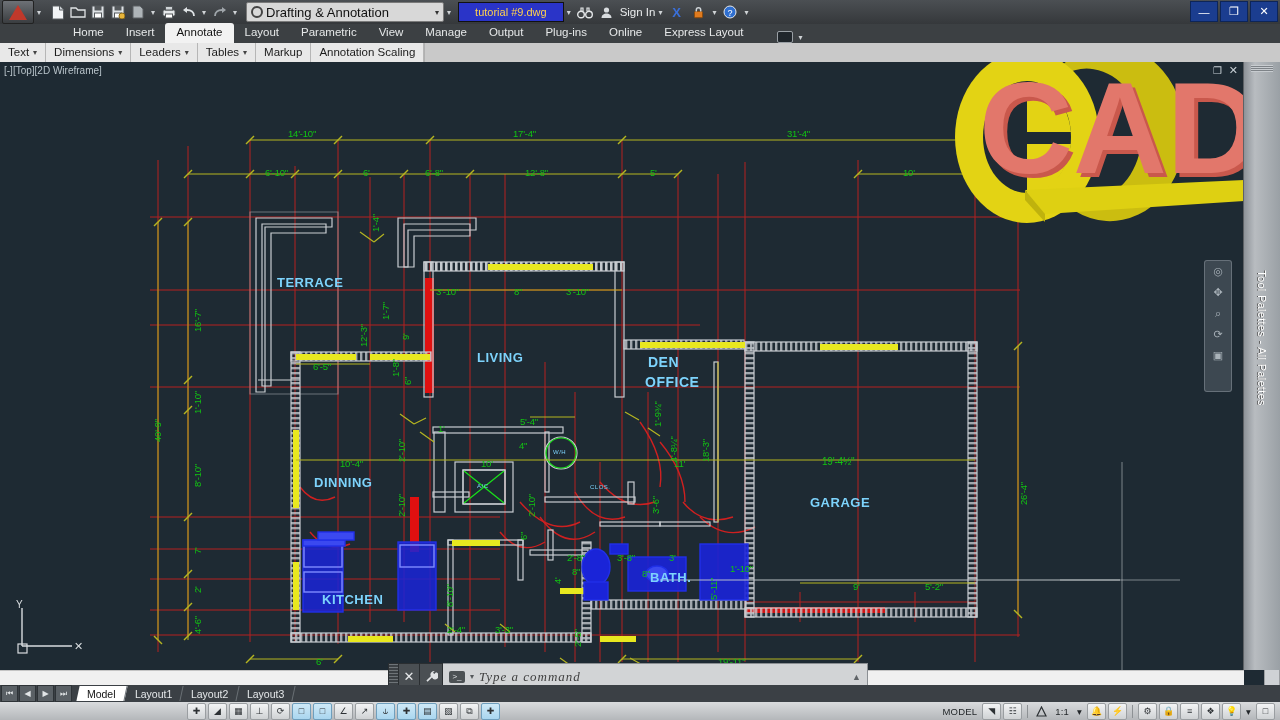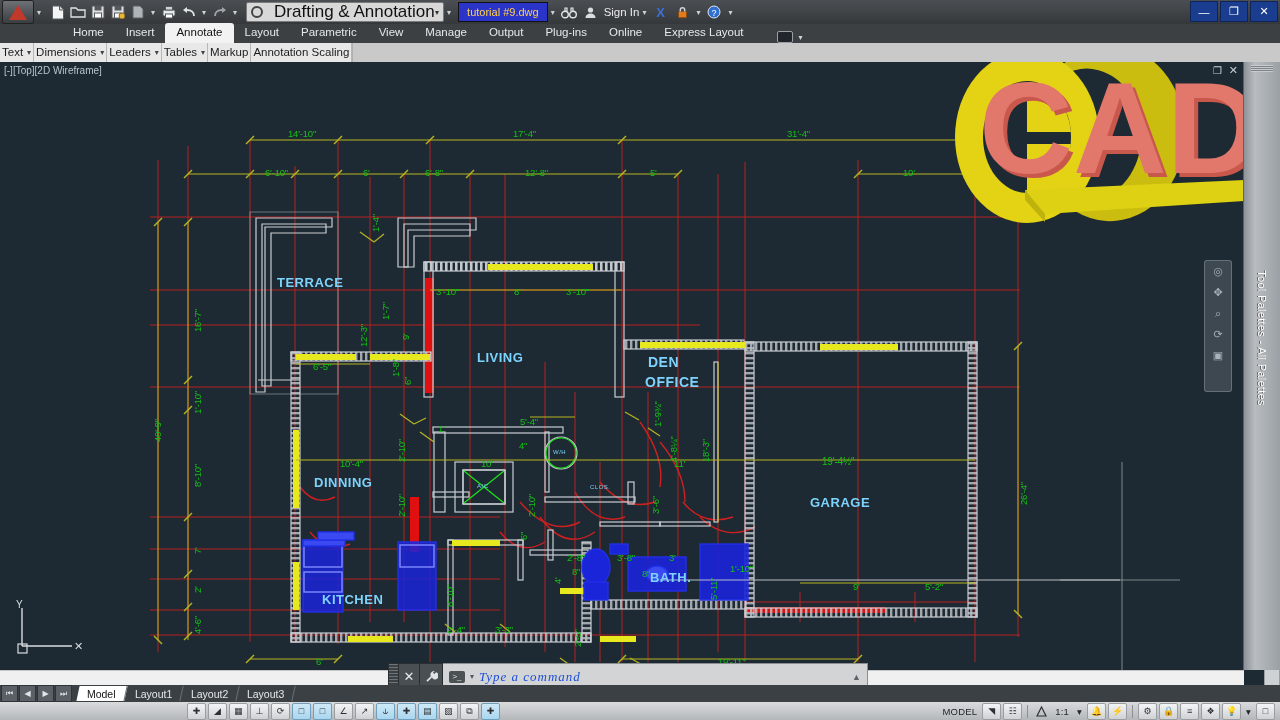--- a/index.html
+++ b/index.html
@@ -12,45 +12,45 @@
   .appbtn{width:30px;height:22px;margin-left:2px;display:flex;align-items:center;justify-content:center;
      background:linear-gradient(#6d7176,#3a3d40);border:1px solid #222;border-radius:2px;}
   .appbtn .tri{width:0;height:0;border-left:9px solid transparent;border-right:9px solid transparent;
      border-bottom:15px solid #c0392b;}
   .qcaret{color:#cfd3d6;font-size:8px;margin:0 3px;}
   .qat{display:flex;align-items:center;gap:1px;margin-left:4px;}
   .qicon{width:19px;height:19px;display:flex;align-items:center;justify-content:center;
      font-size:12px;color:#e8eaec;}
   .wsbox{margin-left:6px;height:18px;min-width:188px;background:#d8d8d8;border:1px solid #7a7a7a;
      display:flex;align-items:center;padding:0 4px;border-radius:2px;}
-  .wsbox .wslabel{font-size:17px;color:#111;margin-left:11px;white-space:nowrap;}
+  .wsbox .wslabel{font-size:13px;color:#111;margin-left:3px;white-space:nowrap;}
   .gearmini{width:12px;height:12px;border:2px solid #444;border-radius:50%;box-sizing:border-box;}
   .dwgtab{margin-left:4px;height:18px;background:#2a34c8;border:1px solid #111;
-     display:flex;align-items:center;padding:0 8px;}
+     display:flex;align-items:center;padding:0 16px;}
   .dwgtab span{font-size:11px;color:#ffd24d;white-space:nowrap;}
   .searchbox{margin-left:6px;width:200px;height:17px;background:#fff;border:1px solid #808080;
      display:flex;align-items:center;padding:0 5px;}
   .searchbox span{font-size:11px;color:#999;font-style:italic;font-family:"Liberation Serif",serif;}
   .tbicon{width:22px;height:20px;display:flex;align-items:center;justify-content:center;color:#dfe2e4;font-size:12px;}
   .signin{font-size:11.5px;color:#e9ebec;margin-left:2px;white-space:nowrap;}
   .wbtns{position:absolute;right:2px;top:1px;display:flex;gap:2px;}
   .wbtn{width:26px;height:19px;background:#1b3d8f;border:1px solid #0d2558;color:#fff;font-size:11px;
      display:flex;align-items:center;justify-content:center;}
   .wbtn.cls{background:#1b3d8f;}
 
   
   .ribtabs{position:absolute;left:0;top:24px;width:1280px;height:19px;background:#3c4043;display:flex;align-items:flex-end;}
   .rtab{padding:1px 11px 2px 11px;font-size:11.5px;color:#e6e8e9;height:17px;line-height:16px;}
   .rtab.active{background:#f2f2f2;color:#111;border-radius:3px 3px 0 0;}
   .camgrp{margin-left:22px;display:flex;align-items:center;gap:3px;}
   .camico{width:14px;height:10px;background:#20262b;border:1px solid #9aa0a5;border-radius:2px;}
 
   
   .panelrow{position:absolute;left:0;top:43px;width:1280px;height:19px;background:#e8e8e8;display:flex;align-items:center;}
-  .pnl{font-size:11.5px;color:#1b1b1b;padding:0 2px;height:19px;line-height:19px;display:flex;align-items:center;gap:4px;
+  .pnl{font-size:11.5px;color:#1b1b1b;padding:0 8px;height:19px;line-height:19px;display:flex;align-items:center;gap:4px;
      border-right:1px solid #b6b6b6;white-space:nowrap;}
   .pnl .dd{font-size:8px;color:#444;}
   .panelrow .filler{flex:1;height:19px;background:#c9c9c9;border-left:1px solid #b0b0b0;}
 
   
   .canvas{position:absolute;left:0;top:62px;width:1244px;height:608px;background:#1e2a33;overflow:hidden;}
   .vplabel{position:absolute;left:4px;top:3px;font-size:10px;color:#b9c4cb;font-family:"Liberation Sans",sans-serif;white-space:nowrap;}
   .vpclose{position:absolute;right:6px;top:2px;font-size:11px;color:#c6ced4;}
   .vpmax{position:absolute;right:22px;top:3px;font-size:10px;color:#c6ced4;}
   .dimtxt{position:absolute;color:#12c412;font-size:9.5px;font-family:"Liberation Sans",sans-serif;white-space:nowrap;letter-spacing:-0.2px;}
@@ -77,21 +77,21 @@
      white-space:nowrap;font-size:11px;color:#fff;letter-spacing:.3px;text-shadow:0 1px 0 #555;}
 
   
   .cmdwrap{position:absolute;left:388px;top:663px;width:480px;height:27px;display:flex;align-items:center;}
   .cmdgrip{width:9px;height:25px;background:repeating-linear-gradient(#6e7478 0 1px,#3c4145 1px 3px);
      border:1px solid #2a2e31;}
   .cmdx{width:20px;height:25px;background:#4a4f53;color:#e6e8ea;font-size:13px;display:flex;align-items:center;justify-content:center;border:1px solid #2a2e31;border-left:none;}
   .cmdwr{width:22px;height:25px;background:#4a4f53;color:#dfe2e4;font-size:12px;display:flex;align-items:center;justify-content:center;border:1px solid #2a2e31;border-left:none;}
   .cmdinput{flex:1;height:25px;background:#d2d4d6;border:1px solid #8b8f93;border-left:none;display:flex;align-items:center;padding:0 6px;gap:5px;}
   .cmdprompt{width:16px;height:12px;background:#4c5154;color:#dfe2e4;font-size:8px;display:flex;align-items:center;justify-content:center;border-radius:2px;}
-  .cmdph{font-size:13px;color:#1d4ed8;font-style:italic;font-family:"Liberation Serif",serif;letter-spacing:1px;}
+  .cmdph{font-size:13px;color:#404040;font-style:italic;font-family:"Liberation Serif",serif;letter-spacing:1px;}
   .cmdup{margin-left:auto;font-size:9px;color:#5f6367;}
 
   
   .tabbar{position:absolute;left:0;top:685px;width:1280px;height:17px;background:#3b4045;display:flex;align-items:center;}
   .navb{width:15px;height:15px;display:flex;align-items:center;justify-content:center;color:#e2e5e7;font-size:8px;
      background:#5a6065;border:1px solid #2e3337;margin-left:1px;}
   .ltab{height:15px;padding:0 9px;display:flex;align-items:center;font-size:10.5px;color:#e5e8ea;
      border-right:1px solid #6a7075;transform:skewX(-12deg);}
   .ltab span{transform:skewX(12deg);}
   .ltab.active{background:#fff;color:#111;}

